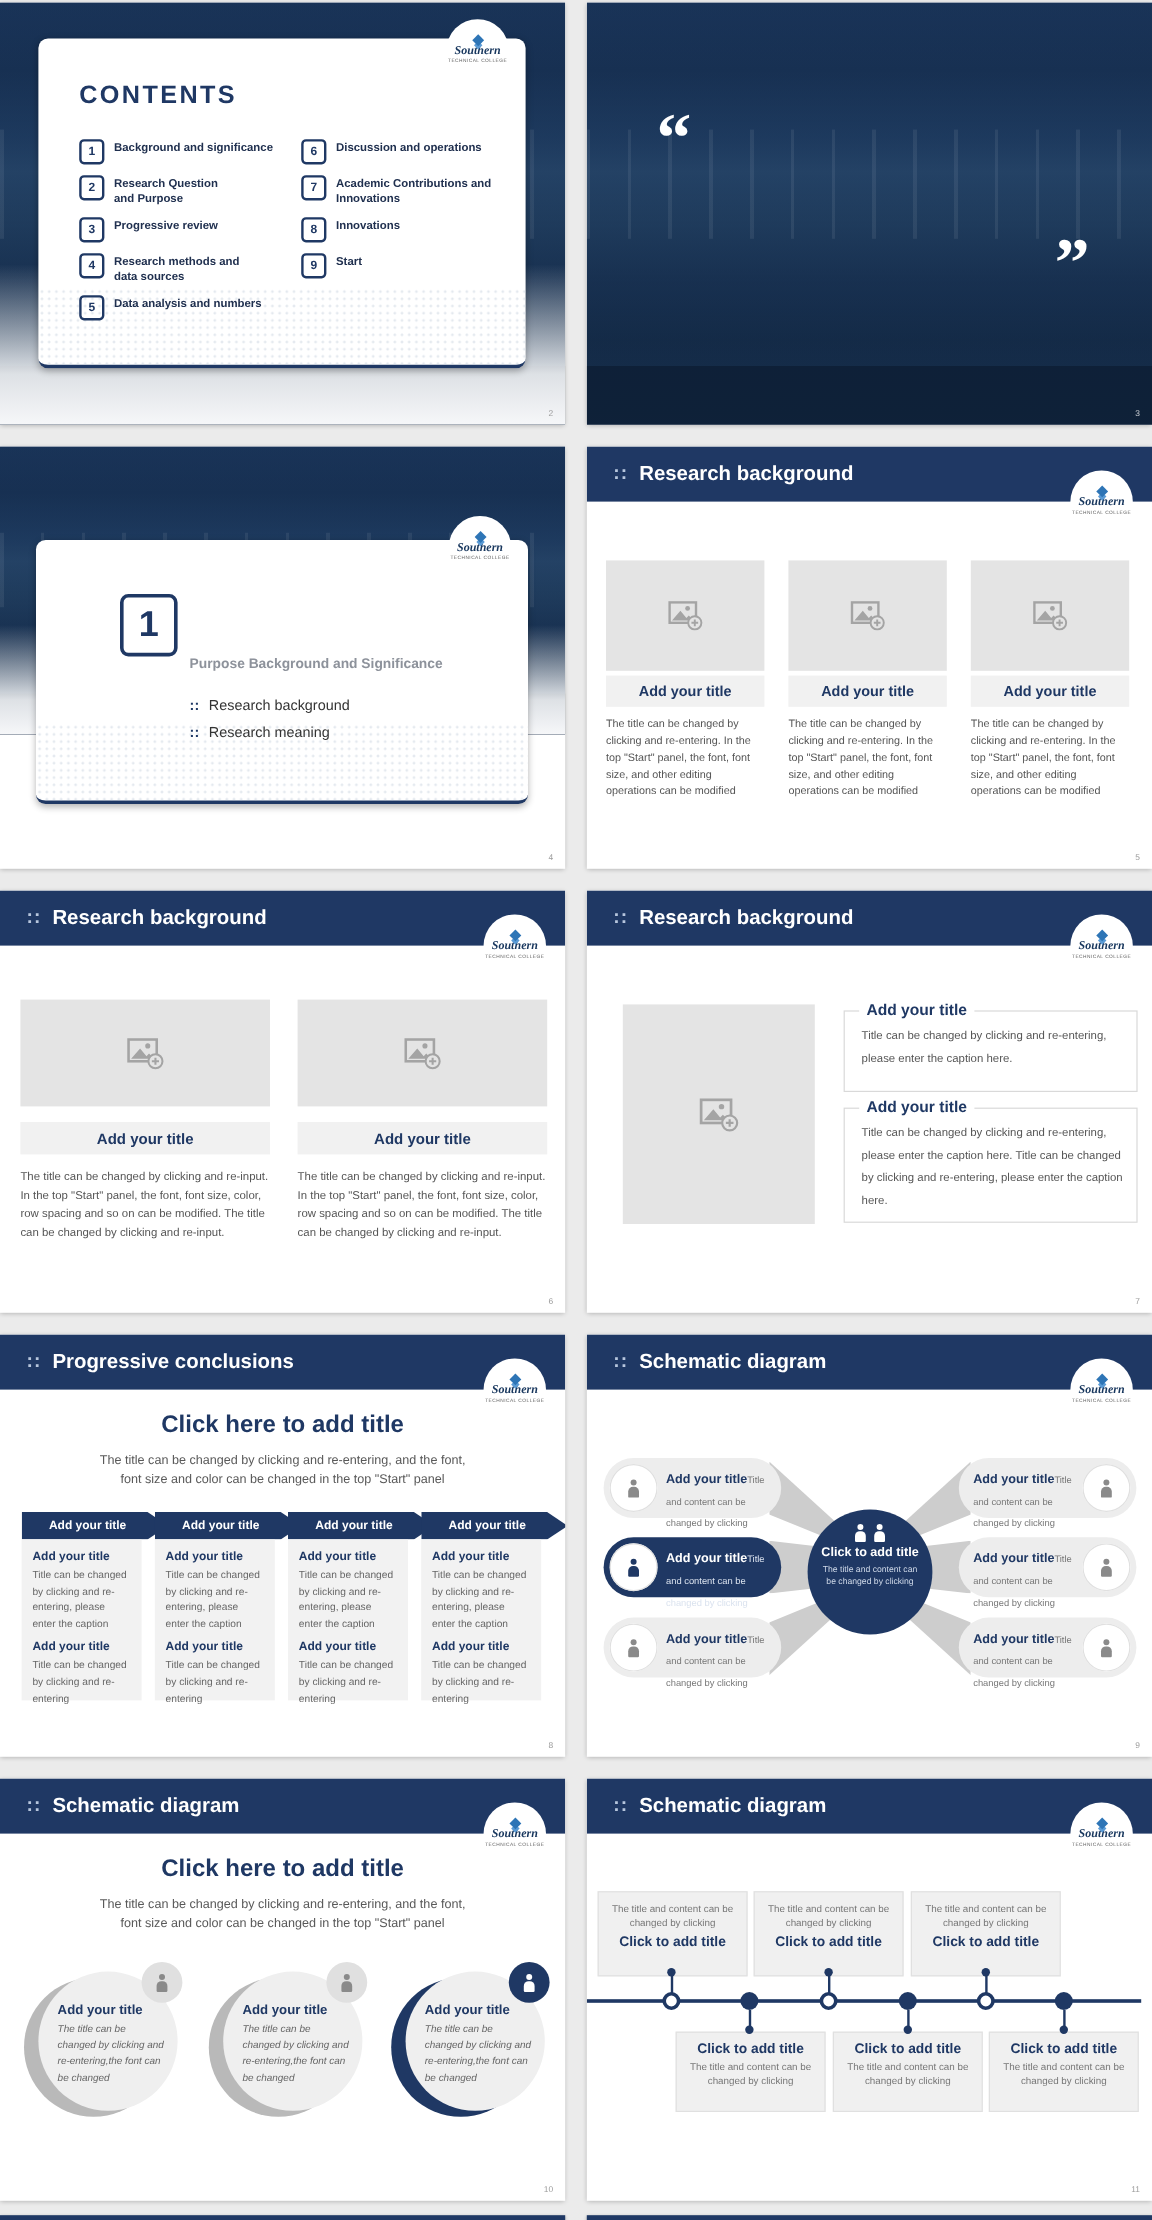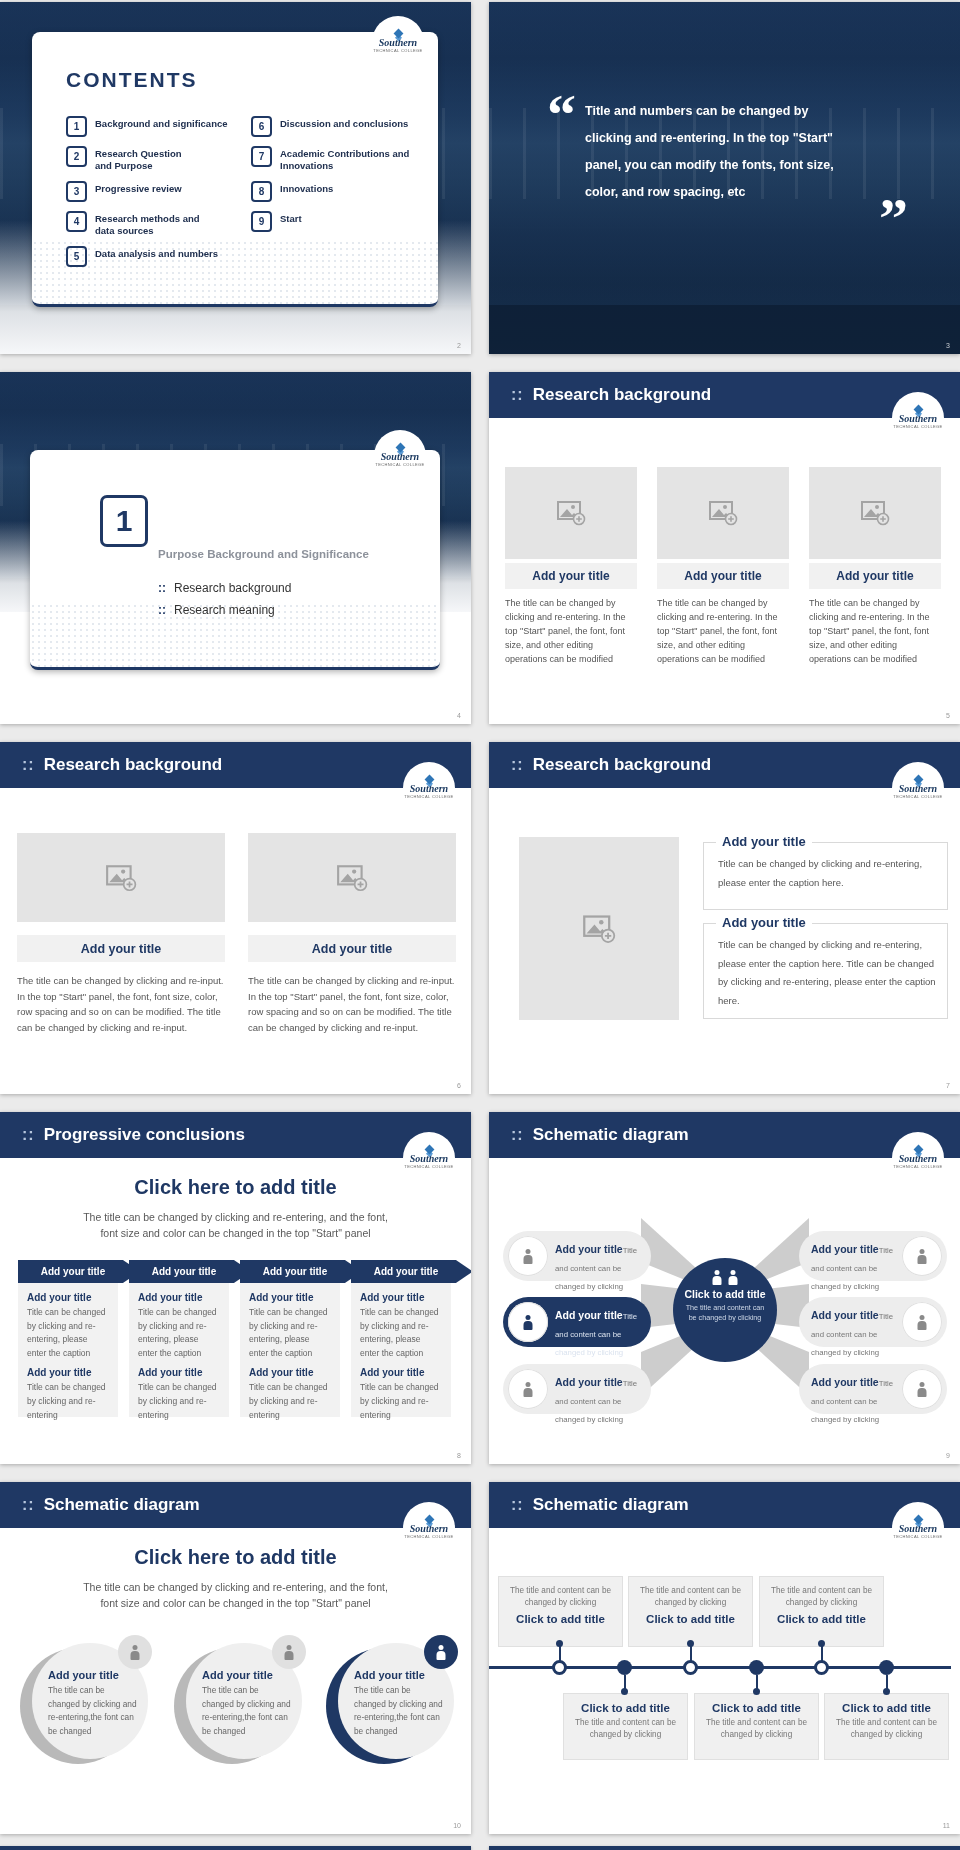--- a/index.html
+++ b/index.html
@@ -76,21 +76,21 @@
 
   
   .arrow{position:absolute;top:148px;height:23px;width:122px;background:#1f3864;color:#fff;font-size:10px;font-weight:bold;display:flex;align-items:center;justify-content:center;padding-right:12px;box-sizing:border-box;clip-path:polygon(0 0,86% 0,100% 50%,86% 100%,0 100%);}
   .pcell{position:absolute;top:171px;height:134px;width:100px;background:#f2f2f2;padding:9px 9px;box-sizing:border-box;}
   .pcell .pt{font-size:10px;font-weight:bold;color:#1f3864;margin-bottom:3px;}
   .pcell .pb{font-size:8.5px;color:#666;line-height:1.6;}
   .pcell .pt2{margin-top:7px;}
 
   
   .wedge{position:absolute;background:#cdcdcd;z-index:1;}
-  .pill{position:absolute;width:148px;height:50px;border-radius:25px;background:#ededed;z-index:2;margin-top:16px;}
+  .pill{position:absolute;width:148px;height:50px;border-radius:25px;background:#ededed;z-index:2;}
   .pill.navy{background:#1f3864;}
   .pill .icircle{position:absolute;top:5px;width:40px;height:40px;border-radius:50%;background:#fff;box-shadow:0 0 0 1px #e0e0e0 inset;display:flex;align-items:center;justify-content:center;color:#8a8a8a;}
   .pill.ileft .icircle{left:5px;} .pill.iright .icircle{right:5px;}
   .pill .ptxt{position:absolute;top:8px;}
   .pill.ileft .ptxt{left:52px;right:8px;} .pill.iright .ptxt{left:12px;right:52px;}
   .pill .t{font-size:10.5px;font-weight:bold;color:#1f3864;margin-bottom:2px;}
   .pill .b{font-size:7.8px;color:#777;line-height:1.35;}
   .pill.navy .t{color:#fff;} .pill.navy .b{color:#dbe3ef;}
   .hub{position:absolute;left:184px;top:146px;width:104px;height:104px;border-radius:50%;background:#1f3864;z-index:3;display:flex;flex-direction:column;align-items:center;text-align:center;padding-top:12px;box-sizing:border-box;}
   .hub .ht{color:#fff;font-size:10.5px;font-weight:bold;margin-top:3px;}
@@ -101,21 +101,21 @@
   .figs{display:flex;gap:4px;color:#fff;}
 
   
   .ccard{position:absolute;top:161px;width:116px;height:116px;}
   .ccard .back{position:absolute;left:-12px;top:5px;width:116px;height:116px;border-radius:50%;background:#b9b9b9;}
   .ccard .back.navy{background:#1f3864;}
   .ccard .front{position:absolute;inset:0;border-radius:50%;background:#efefef;box-sizing:border-box;padding:26px 10px 0 16px;}
   .ccard .ico{position:absolute;right:-4px;top:-8px;width:34px;height:34px;border-radius:50%;background:#e0e0e0;display:flex;align-items:center;justify-content:center;color:#8a8a8a;z-index:2;}
   .ccard .ico.navy{background:#1f3864;color:#fff;}
   .ccard .t{font-size:11px;font-weight:bold;color:#1f3864;margin-bottom:3px;}
-  .ccard .b{font-size:8.3px;color:#666;line-height:1.65;}
+  .ccard .b{font-size:8.3px;color:#666;line-height:1.65;font-style:italic;}
 
   
   .tl-line{position:absolute;left:0;top:184px;width:462px;height:3px;background:#1f3864;}
   .tbox{position:absolute;width:125px;background:#f0f0f0;border:1px solid #e0e0e0;box-sizing:border-box;text-align:center;padding:8px 7px;}
   .tbox .cap{font-size:8.2px;color:#777;line-height:1.5;}
   .tbox .tt{font-size:11.5px;font-weight:bold;color:#1f3864;margin-top:3px;}
   .tbox.bot .tt{margin:0 0 3px 0;}
   .node{position:absolute;top:178px;width:15px;height:15px;border-radius:50%;box-sizing:border-box;}
   .node.open{background:#fff;border:3px solid #1f3864;}
   .node.fill{background:#1f3864;}
@@ -163,21 +163,21 @@
 data sources</span>
             </div>
           <div class="c-item">
               <span class="c-num">5</span>
               <span class="c-label">Data analysis and numbers</span>
             </div>
         </div>
         <div class="c-col">
           <div class="c-item">
               <span class="c-num">6</span>
-              <span class="c-label">Discussion and conclusions</span>
+              <span class="c-label">Discussion and operations</span>
             </div>
           <div class="c-item">
               <span class="c-num">7</span>
               <span class="c-label">Academic Contributions and
 Innovations</span>
             </div>
           <div class="c-item">
               <span class="c-num">8</span>
               <span class="c-label">Innovations</span>
             </div>
@@ -190,21 +190,20 @@
     </div>
     <div class="pageno">2</div>
   </div>
 
   <div class="slide s-r r1">
     <div class="photo">
         <div class="stripes"></div>
         <div class="hedge"></div>
       </div>
     <div class="q-open">“</div>
-    <div class="q-text">Title and numbers can be changed by clicking and re-entering. In the top "Start" panel, you can modify the fonts, font size, color, and row spacing, etc</div>
     <div class="q-close">”</div>
     <div class="pageno light">3</div>
   </div>
 
   <div class="slide s-l r2">
     <div class="photo fade" style="height:240px;inset:auto 0;top:0;">
         <div class="stripes"></div>
         <div class="hedge"></div>
       </div>
     <div class="card" style="left:30px;top:78px;width:410px;height:217px;">

